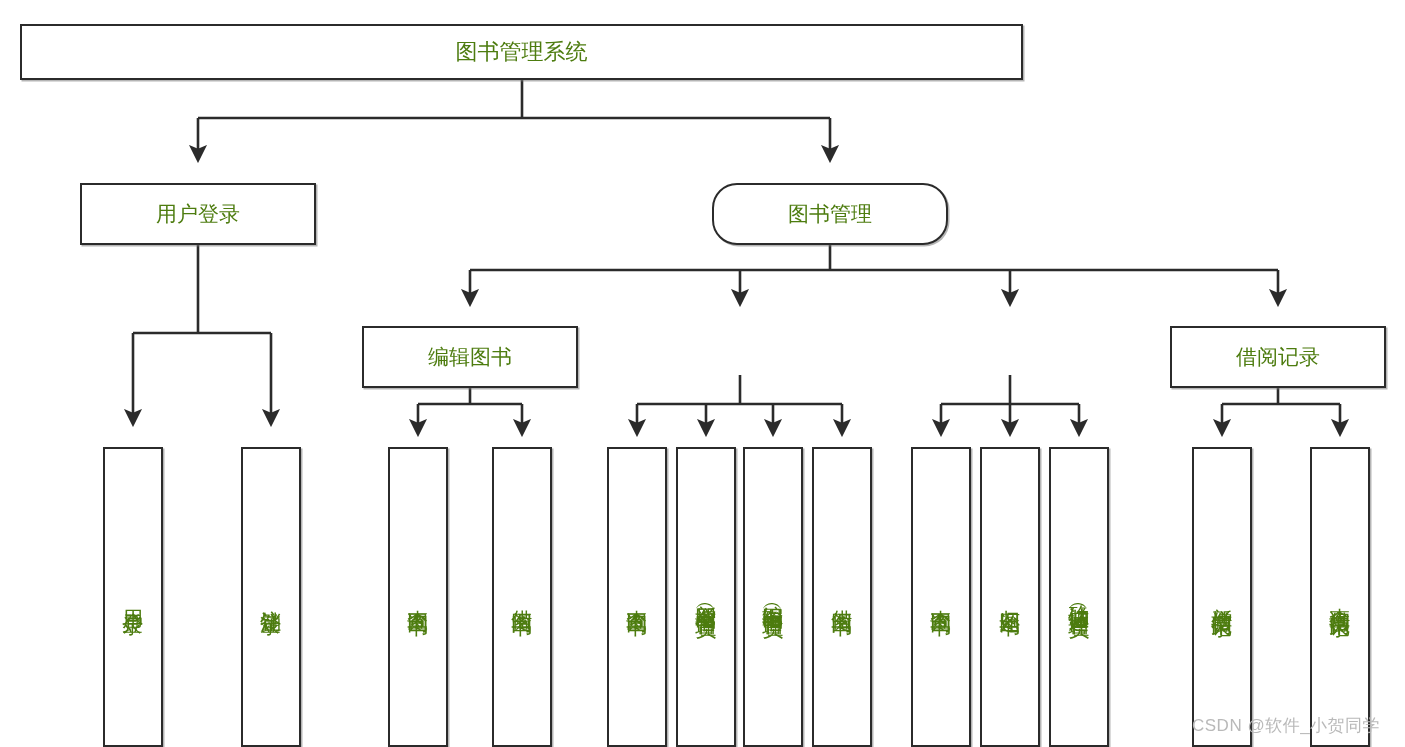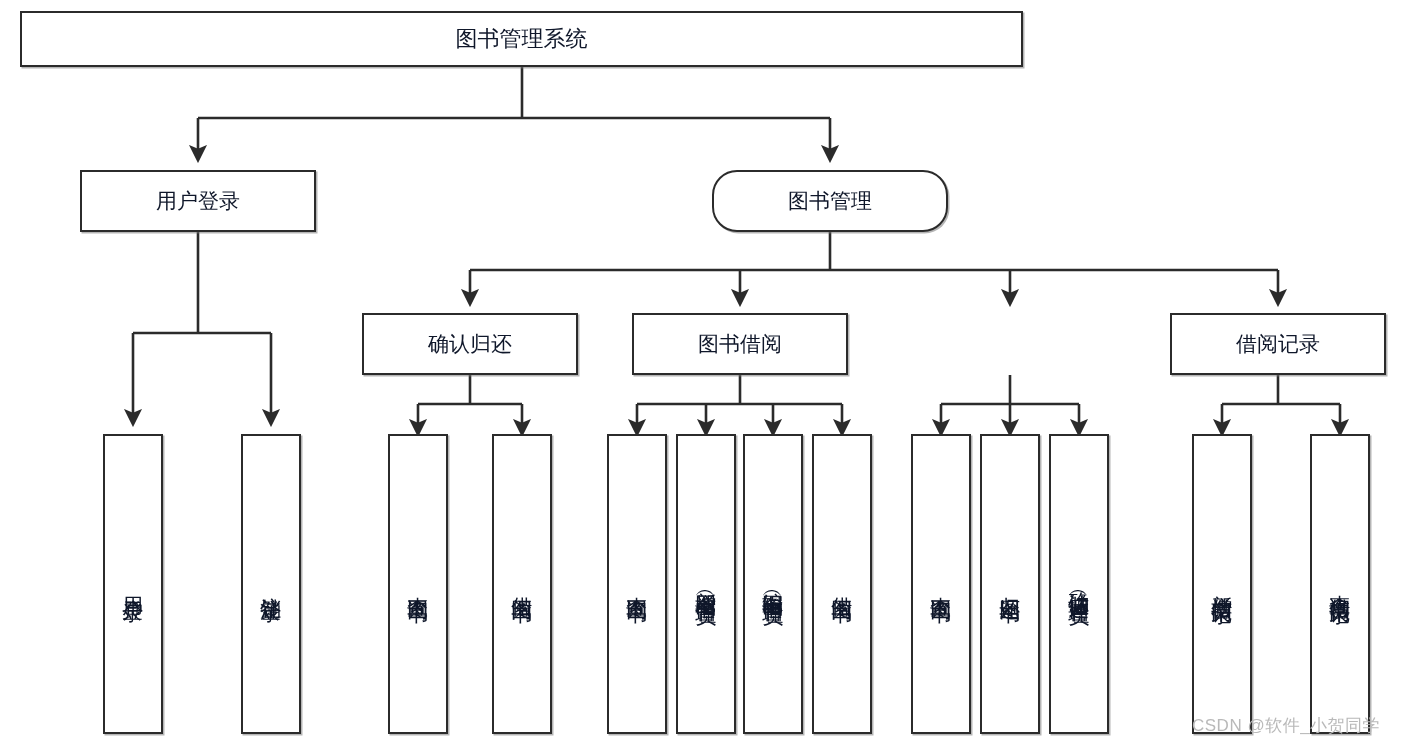--- a/index.html
+++ b/index.html
@@ -28,22 +28,23 @@
   }
   .node {
     position: absolute;
     box-sizing: border-box;
     background: #ffffff;
     border: 2px solid #2b2b2b;
     box-shadow: 1.5px 1.5px 0 rgba(120,120,120,0.55);
     display: flex;
     align-items: center;
     justify-content: center;
-    color: #0f172a;
+    color: #4d7c0f;
     z-index: 2;
+    margin-top: 13px;
   }
   .node .label {
     display: block;
     text-align: center;
     line-height: 1.18;
     white-space: nowrap;
   }
   
   .node.horiz .label {
     font-size: 21px;
@@ -139,26 +140,23 @@
 
   <div class="node horiz" style="left:80px; top:170px; width:236px; height:62px;">
     <span class="label">用户登录</span>
   </div>
 
   <div class="node horiz" style="left:712px; top:170px; width:236px; height:62px;border-radius:25px;">
     <span class="label">图书管理</span>
   </div>
 
   <div class="node horiz" style="left:362px; top:313px; width:216px; height:62px;">
-    <span class="label">确认归还</span>
-  </div>
-
-  <div class="node horiz" style="left:632px; top:313px; width:216px; height:62px;">
-    <span class="label">图书借阅</span>
-  </div>
+    <span class="label">编辑图书</span>
+  </div>
+
 
 
   <div class="node horiz" style="left:1170px; top:313px; width:216px; height:62px;">
     <span class="label">借阅记录</span>
   </div>
 
   <div class="node vert" style="left:103px; top:434px; width:60px; height:300px;">
     <span class="label">用户登录</span>
   </div>
 

